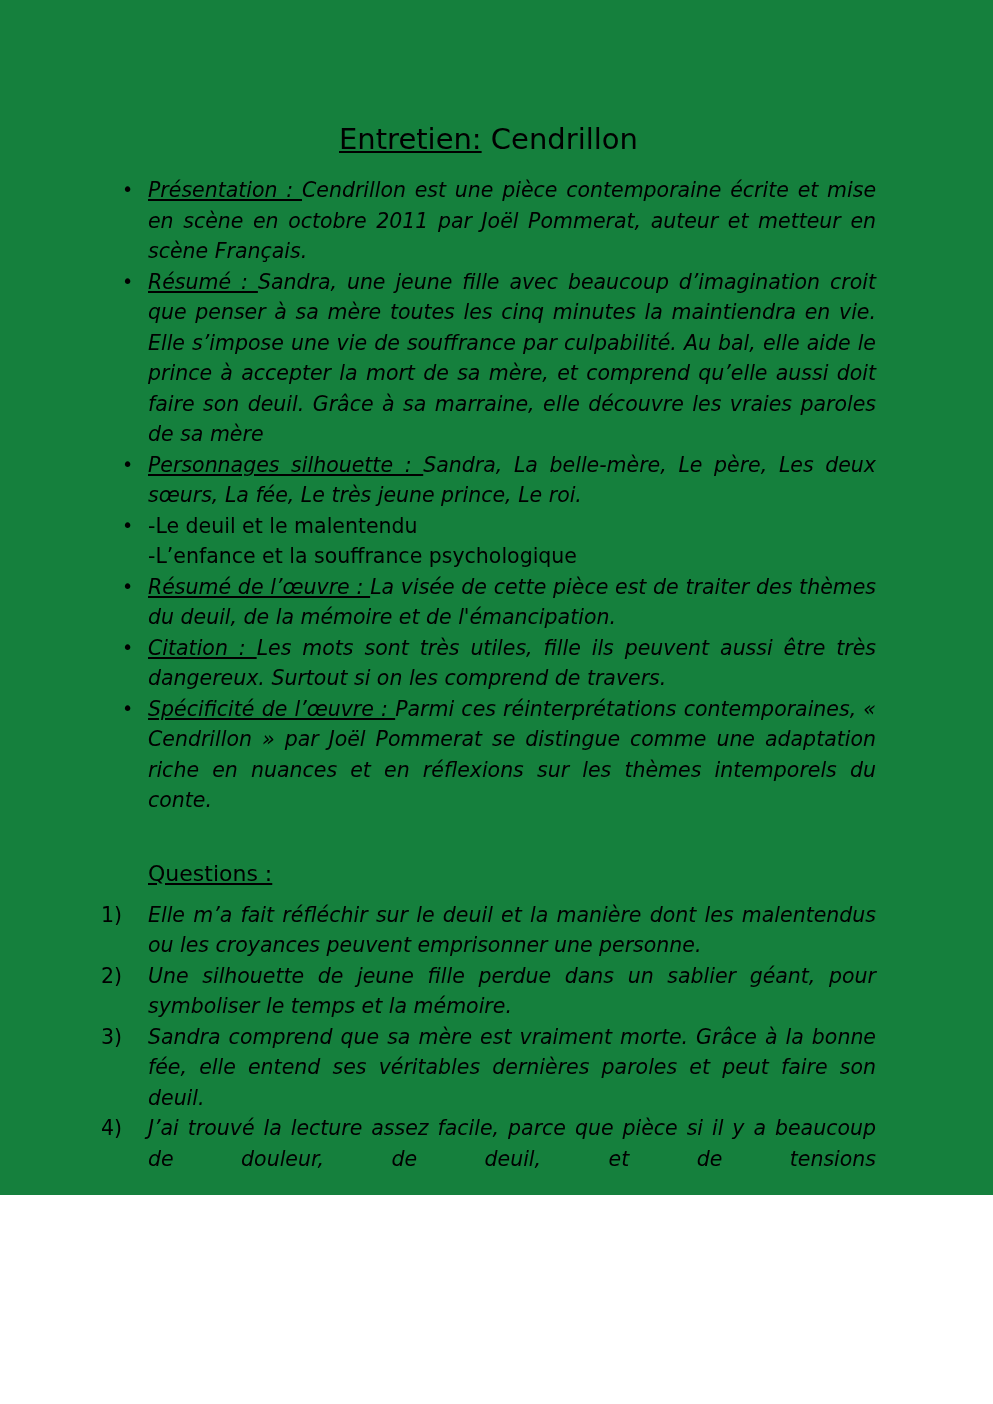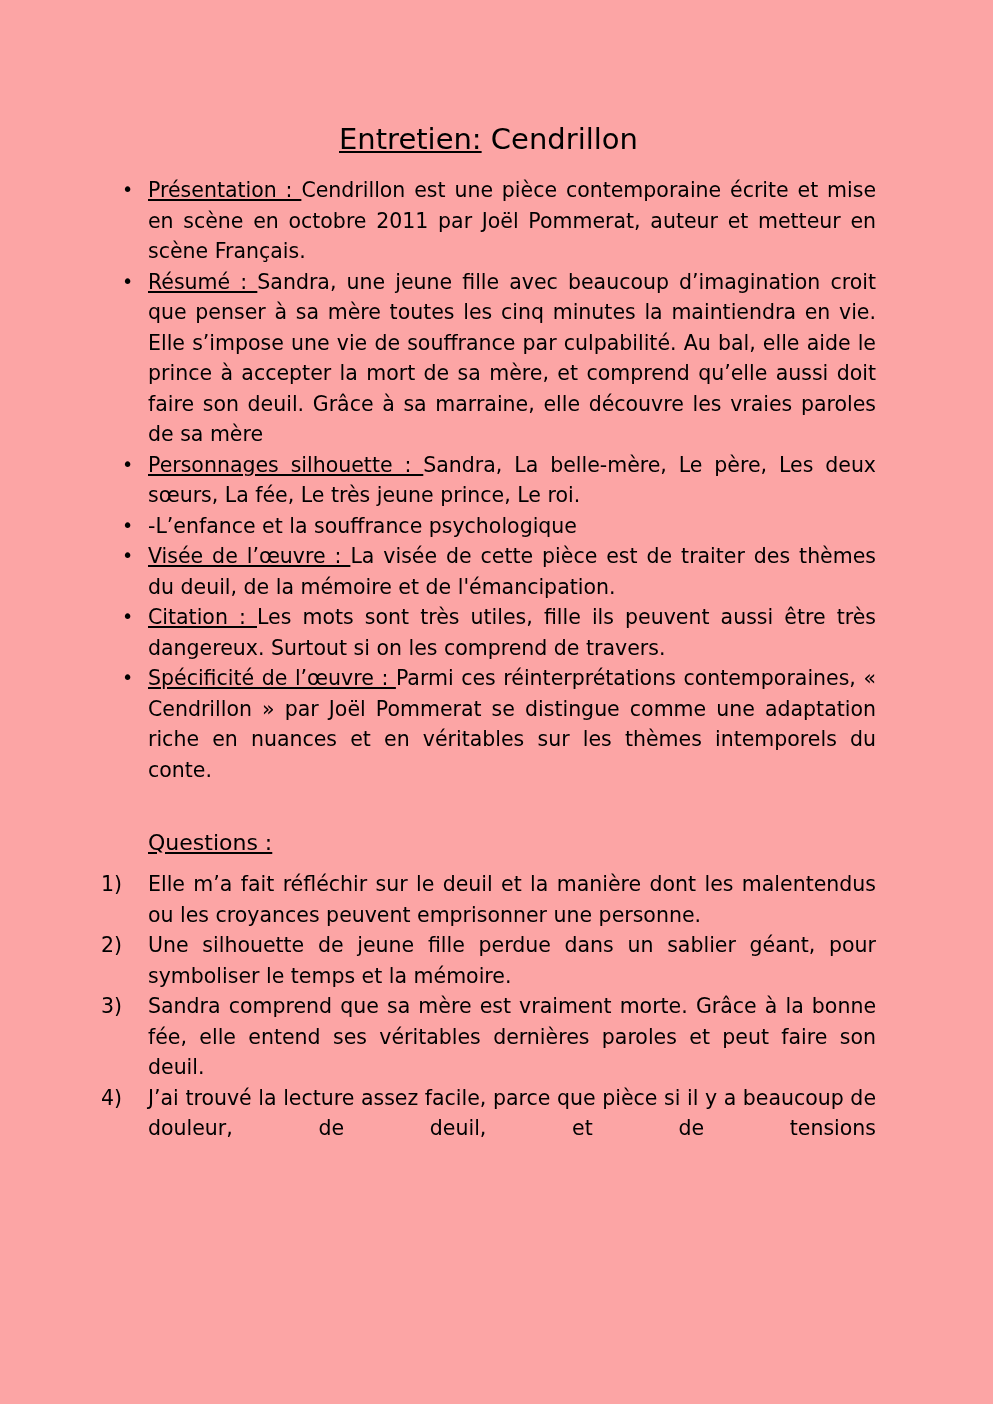--- a/index.html
+++ b/index.html
@@ -6,22 +6,22 @@
   html, body { background: #ffffff; }
   body {
     width: 993px;
     height: 1404px;
     font-family: "DejaVu Sans", "Liberation Sans", sans-serif;
     color: #000000;
     overflow: hidden;
   }
   .page {
     width: 993px;
-    height: 1404px;
-    background: #fca5a5;
+    height: 1195px;
+    background: #15803d;
     padding: 121px 117px 0 101px;
     overflow: hidden;
   }
   .doc-title {
     font-size: 29px;
     font-weight: 400;
     text-align: center;
     line-height: 37px;
     margin-bottom: 17px;
     letter-spacing: 0px;
@@ -35,21 +35,21 @@
     padding-left: 47px;
     font-size: 20.5px;
     line-height: 30.5px;
   }
   .bullet-marker {
     position: absolute;
     left: 21px;
     top: -1px;
     font-size: 19px;
   }
-  .para { text-align: justify; }
+  .para { text-align: justify; font-style: italic; }
   .para.justify-last { text-align-last: justify; }
   .subline { text-align: left; }
 
   .questions-heading {
     font-size: 22px;
     font-weight: 400;
     line-height: 34px;
     margin: 41px 0 9px 47px;
   }
   .questions { list-style: none; }
@@ -94,45 +94,46 @@
     <div class="bullet-body">
       <p class="para"><span class="label">Personnages silhouette : </span><span>Sandra, La belle-mère, Le père, Les deux sœurs, La fée, Le très jeune prince, Le roi.</span></p>
 
     </div>
   </li>
 
   <li class="bullet-item">
     <span class="bullet-marker">•</span>
     <div class="bullet-body">
       <div class="sublines">
+            <div class="subline">-Le deuil et le malentendu</div>
             <div class="subline">-L’enfance et la souffrance psychologique</div>
           </div>
     </div>
   </li>
 
   <li class="bullet-item">
     <span class="bullet-marker">•</span>
     <div class="bullet-body">
-      <p class="para"><span class="label">Visée de l’œuvre : </span><span>La visée de cette pièce est de traiter des thèmes du deuil, de la mémoire et de l'émancipation.</span></p>
+      <p class="para"><span class="label">Résumé de l’œuvre : </span><span>La visée de cette pièce est de traiter des thèmes du deuil, de la mémoire et de l'émancipation.</span></p>
 
     </div>
   </li>
 
   <li class="bullet-item">
     <span class="bullet-marker">•</span>
     <div class="bullet-body">
       <p class="para"><span class="label">Citation : </span><span>Les mots sont très utiles, fille ils peuvent aussi être très dangereux. Surtout si on les comprend de travers.</span></p>
 
     </div>
   </li>
 
   <li class="bullet-item">
     <span class="bullet-marker">•</span>
     <div class="bullet-body">
-      <p class="para"><span class="label">Spécificité de l’œuvre : </span><span>Parmi ces réinterprétations contemporaines, « Cendrillon » par Joël Pommerat se distingue comme une adaptation riche en nuances et en véritables sur les thèmes intemporels du conte.</span></p>
+      <p class="para"><span class="label">Spécificité de l’œuvre : </span><span>Parmi ces réinterprétations contemporaines, « Cendrillon » par Joël Pommerat se distingue comme une adaptation riche en nuances et en réflexions sur les thèmes intemporels du conte.</span></p>
 
     </div>
   </li>
 </ul>
 
   <h2 class="questions-heading"><span class="u">Questions :</span></h2>
 
   <ol class="questions" id="question-list">
   <li class="question-item">
     <span class="question-number">1)</span>

